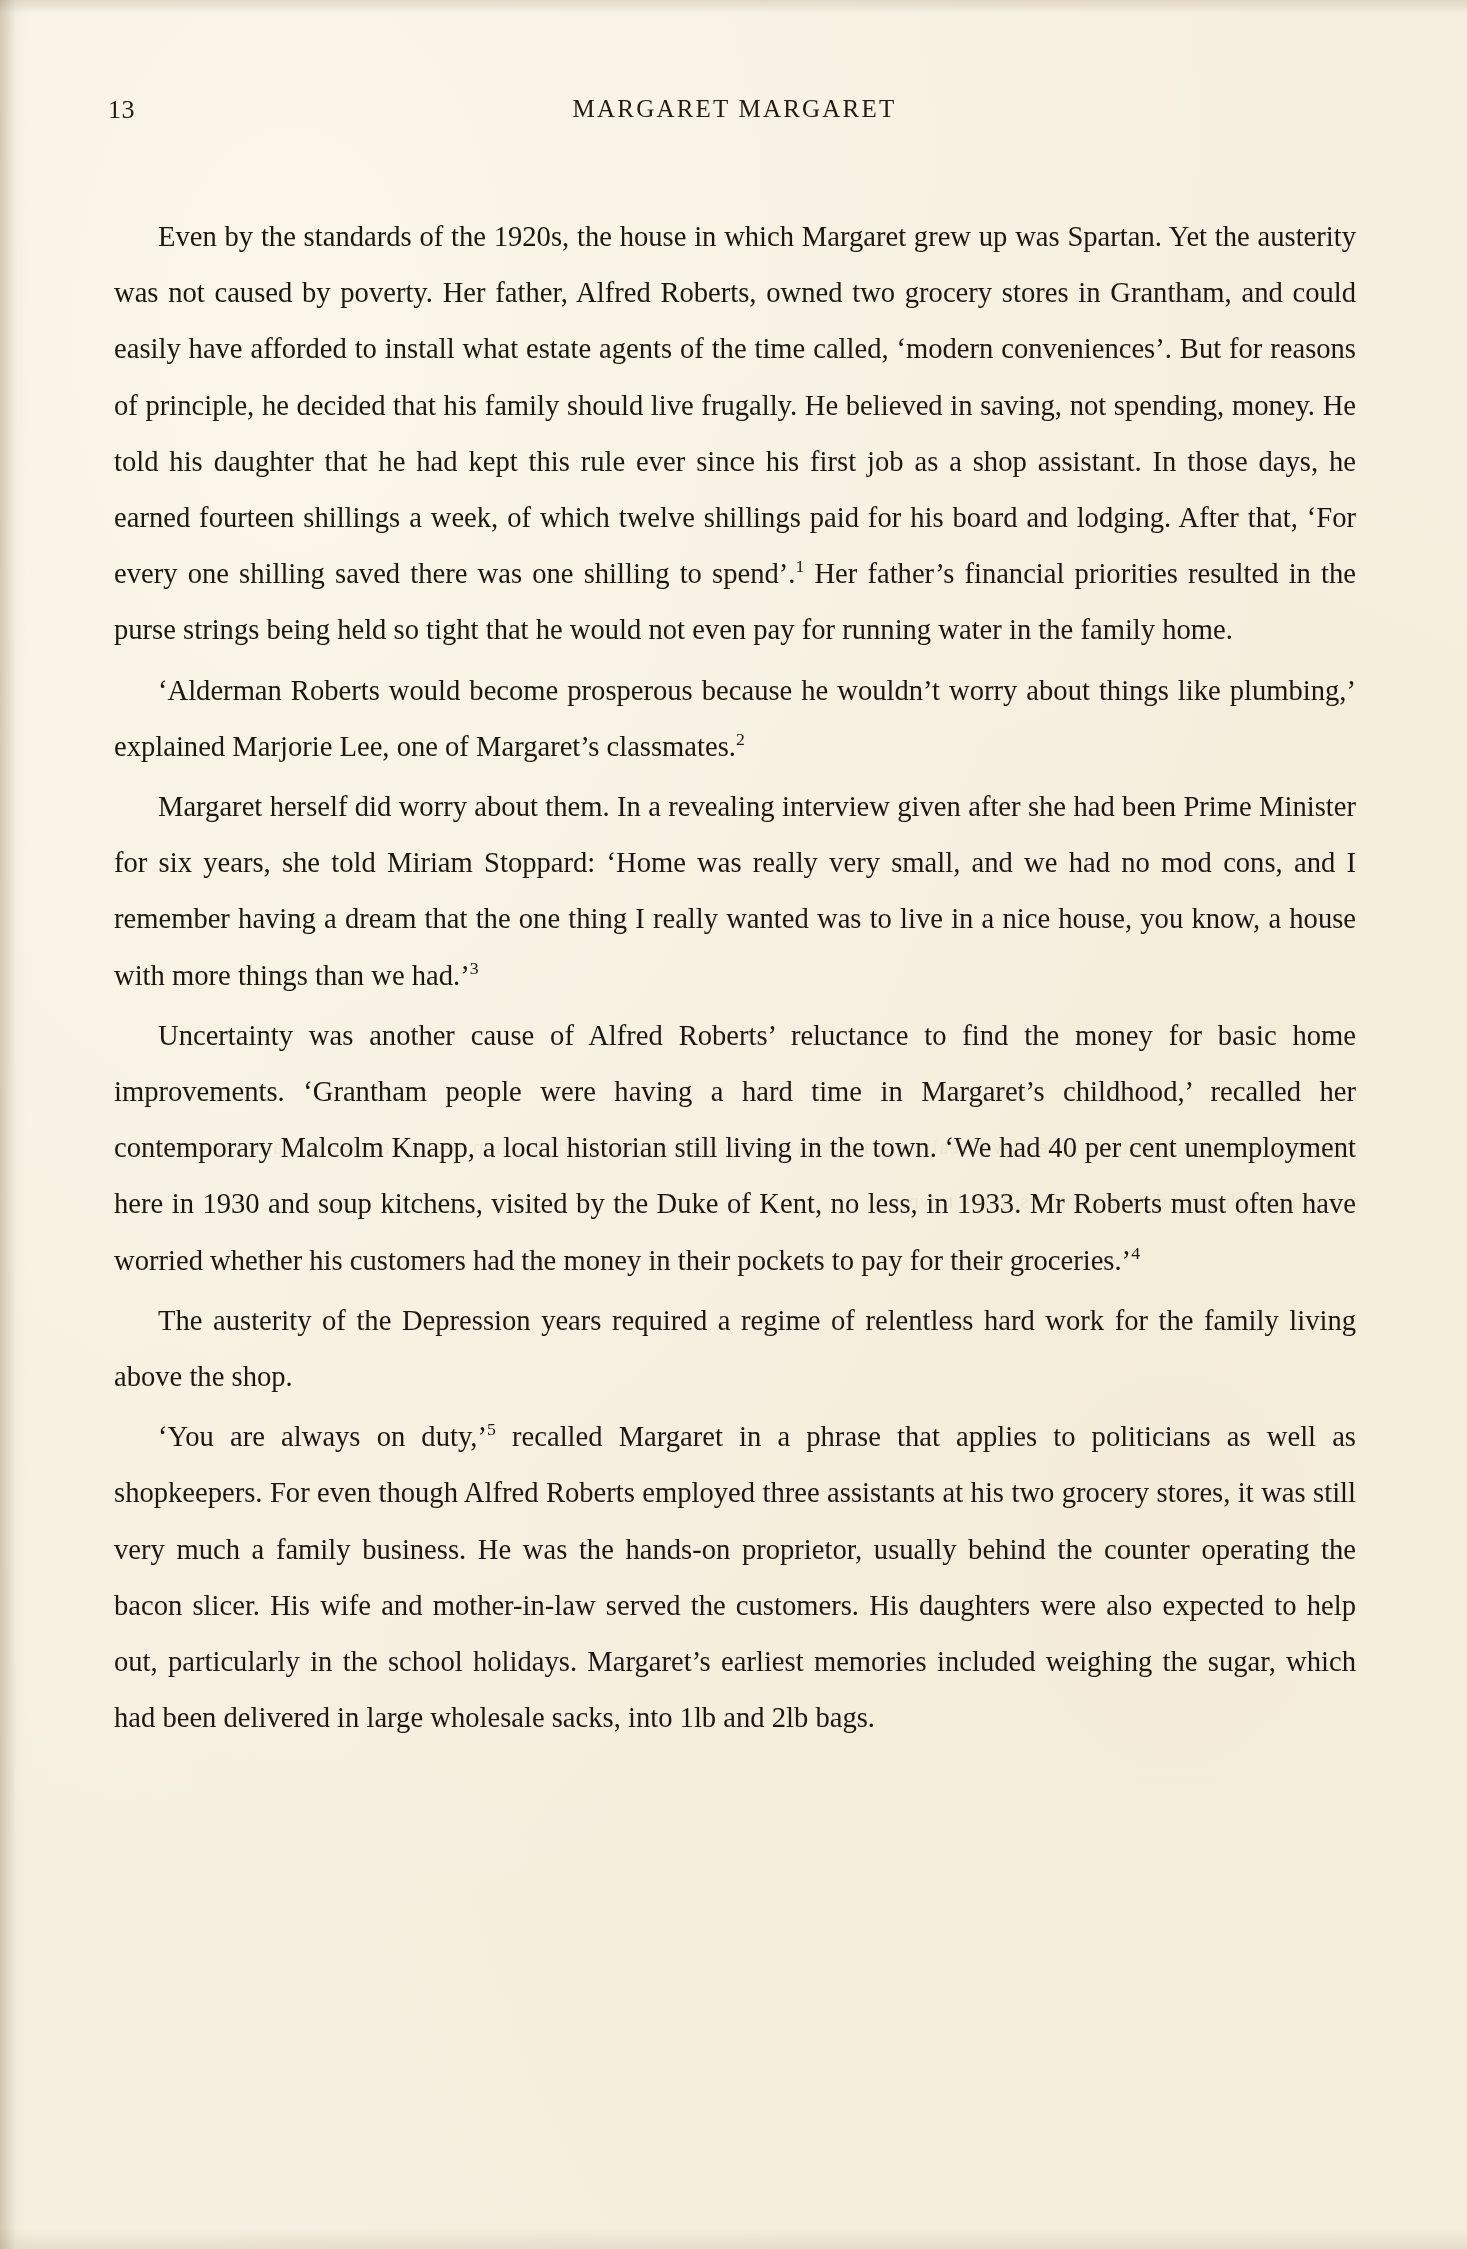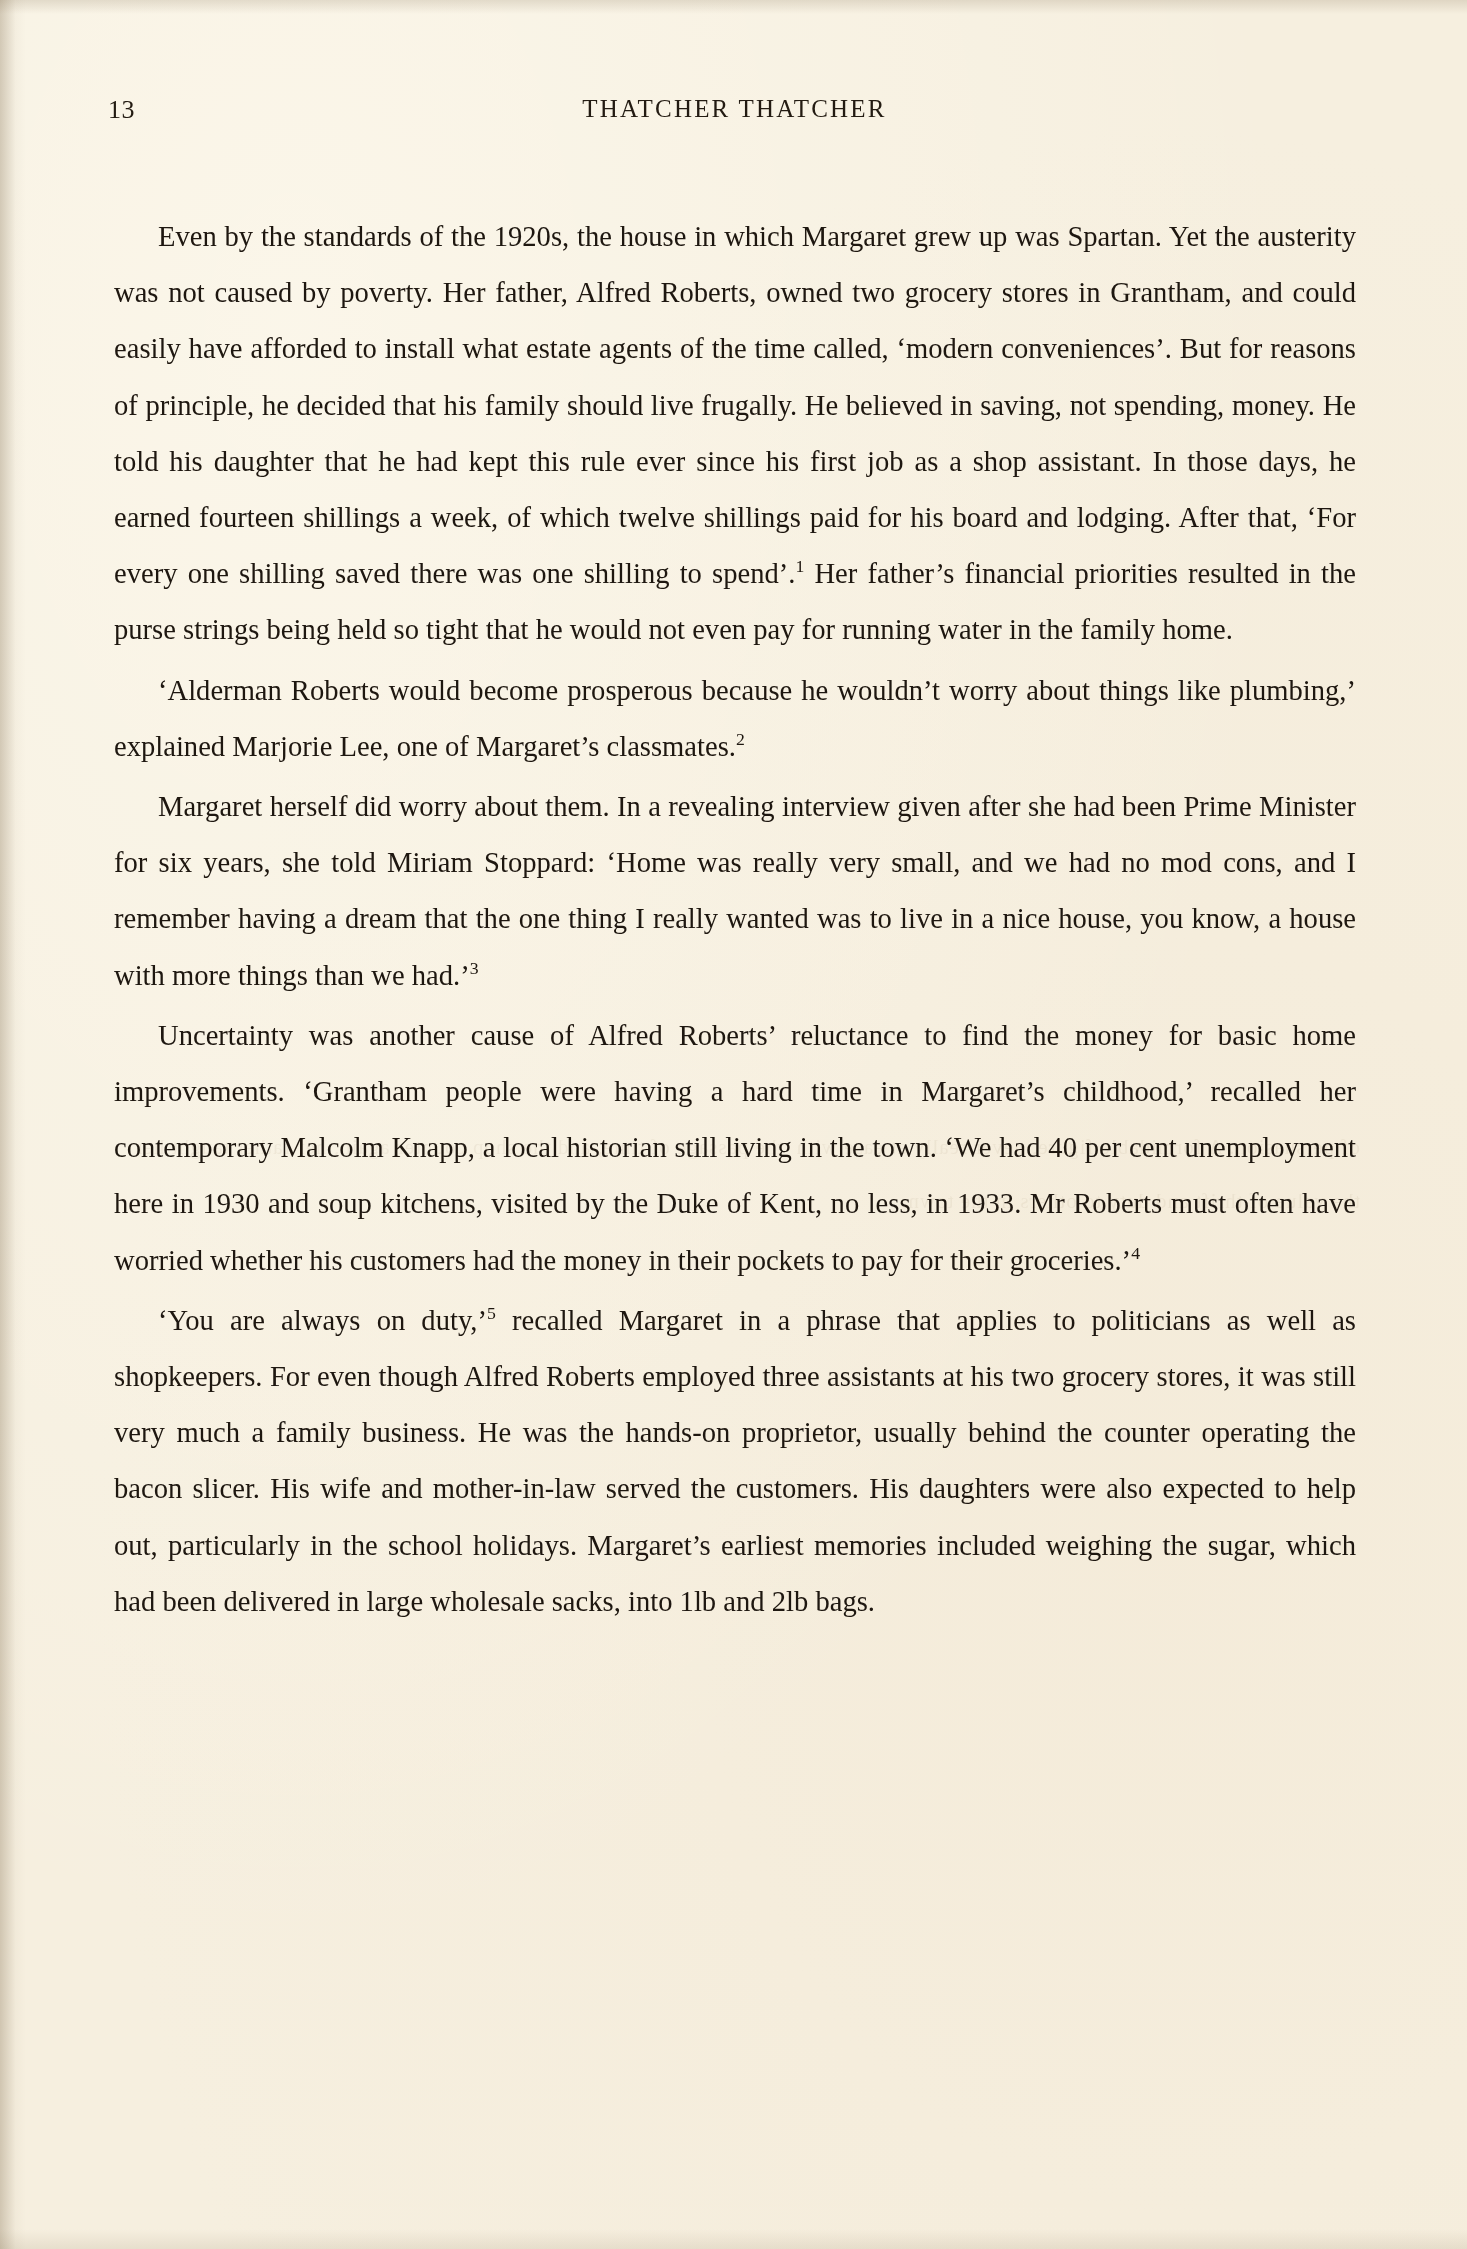--- a/index.html
+++ b/index.html
@@ -115,24 +115,25 @@
 <div class="page">
 
   <div class="edge-shadow-top"></div>
   <div class="edge-shadow-left"></div>
   <div class="edge-shadow-bottom"></div>
 
   <div class="bleed">of persuasion. A formidable figure, never really at ease with  the passage of time, and the shop counter again, her father taught her the value of thrift and duty to others in the town.</div>
 
   <div class="header">
     <div class="folio">13</div>
-    <div class="running-head">THATCHER THATCHER</div>
+    <div class="running-head">MARGARET MARGARET</div>
   </div>
 
   <div class="body-text">
     <p><span>Even by the standards of the 1920s, the house in which Margaret grew up was Spartan. Yet the austerity was not caused by poverty. Her father, Alfred Roberts, owned two grocery stores in Grantham, and could easily have afforded to install what estate agents of the time called, ‘modern conveniences’. But for reasons of principle, he decided that his family should live frugally. He believed in saving, not spending, money. He told his daughter that he had kept this rule ever since his first job as a shop assistant. In those days, he earned fourteen shillings a week, of which twelve shillings paid for his board and lodging. After that, ‘For every one shilling saved there was one shilling to spend’.</span><sup>1</sup><span> Her father’s financial priorities resulted in the purse strings being held so tight that he would not even pay for running water in the family home.</span></p>
     <p><span>‘Alderman Roberts would become prosperous because he wouldn’t worry about things like plumbing,’ explained Marjorie Lee, one of Margaret’s classmates.</span><sup>2</sup><span></span></p>
     <p><span>Margaret herself did worry about them. In a revealing interview given after she had been Prime Minister for six years, she told Miriam Stoppard: ‘Home was really very small, and we had no mod cons, and I remember having a dream that the one thing I really wanted was to live in a nice house, you know, a house with more things than we had.’</span><sup>3</sup><span></span></p>
     <p><span>Uncertainty was another cause of Alfred Roberts’ reluctance to find the money for basic home improvements. ‘Grantham people were having a hard time in Margaret’s childhood,’ recalled her contemporary Malcolm Knapp, a local historian still living in the town. ‘We had 40 per cent unemployment here in 1930 and soup kitchens, visited by the Duke of Kent, no less, in 1933. Mr Roberts must often have worried whether his customers had the money in their pockets to pay for their groceries.’</span><sup>4</sup><span></span></p>
+    <p><span>The austerity of the Depression years required a regime of relentless hard work for the family living above the shop.</span><sup></sup><span></span></p>
     <p><span>‘You are always on duty,’</span><sup>5</sup><span> recalled Margaret in a phrase that applies to politicians as well as shopkeepers. For even though Alfred Roberts employed three assistants at his two grocery stores, it was still very much a family business. He was the hands-on proprietor, usually behind the counter operating the bacon slicer. His wife and mother-in-law served the customers. His daughters were also expected to help out, particularly in the school holidays. Margaret’s earliest memories included weighing the sugar, which had been delivered in large wholesale sacks, into 1lb and 2lb bags.</span></p>
   </div>
 
 </div>
 
 </body></html>

